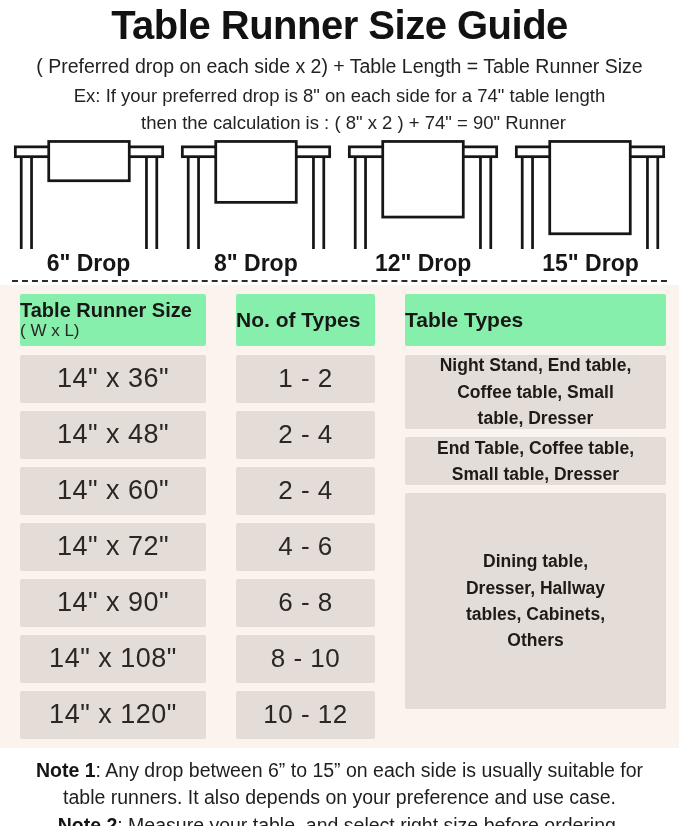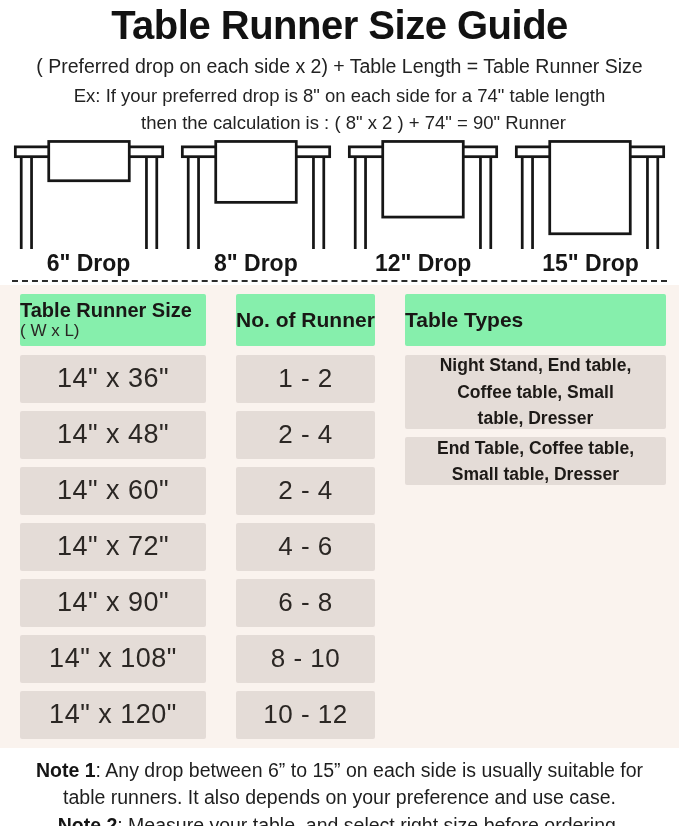--- a/index.html
+++ b/index.html
@@ -176,40 +176,44 @@
     <div class="cell cell-size">14" x 48"</div>
     <div class="cell cell-size">14" x 60"</div>
     <div class="cell cell-size">14" x 72"</div>
     <div class="cell cell-size">14" x 90"</div>
     <div class="cell cell-size">14" x 108"</div>
     <div class="cell cell-size">14" x 120"</div>
   </div>
 
   <div class="col col-seats">
     <div class="hcell single">
-      <div class="h-title">No. of Runner</div>
+      <div class="h-title">No. of Types</div>
     </div>
     <div class="cell cell-seat first">1 - 2</div>
     <div class="cell cell-seat">2 - 4</div>
     <div class="cell cell-seat">2 - 4</div>
     <div class="cell cell-seat">4 - 6</div>
     <div class="cell cell-seat">6 - 8</div>
     <div class="cell cell-seat">8 - 10</div>
     <div class="cell cell-seat">10 - 12</div>
   </div>
 
   <div class="col col-types">
     <div class="hcell single">
       <div class="h-title">Table Types</div>
     </div>
     <div class="cell cell-types span2 first">Night Stand, End table,
 Coffee table, Small
 table, Dresser</div>
     <div class="cell cell-types">End Table, Coffee table,
 Small table, Dresser</div>
+    <div class="cell cell-types span4">Dining table,
+Dresser, Hallway
+tables, Cabinets,
+Others</div>
   </div>
 </div>
 
 <div class="notes">
   <div>
     <span class="note-label">Note 1</span><span>: Any drop between 6” to 15” on each side is usually suitable for</span><br>
     <span>table runners. It also depends on your preference and use case.</span>
   </div>
   <div>
     <span class="note-label">Note 2</span><span>: Measure your table, and select right size before ordering.</span>

